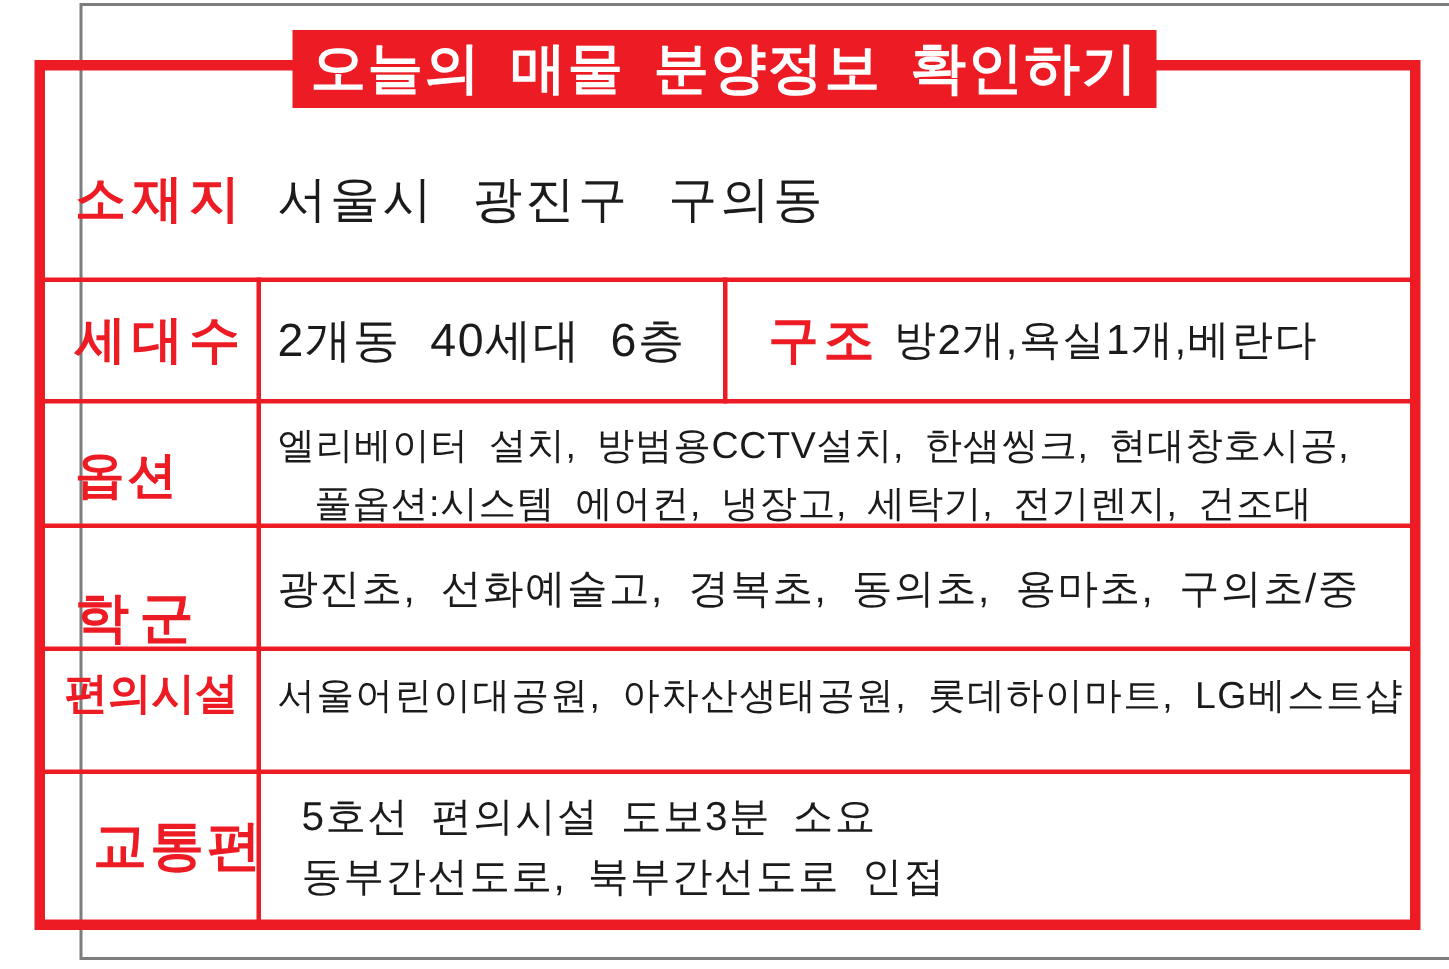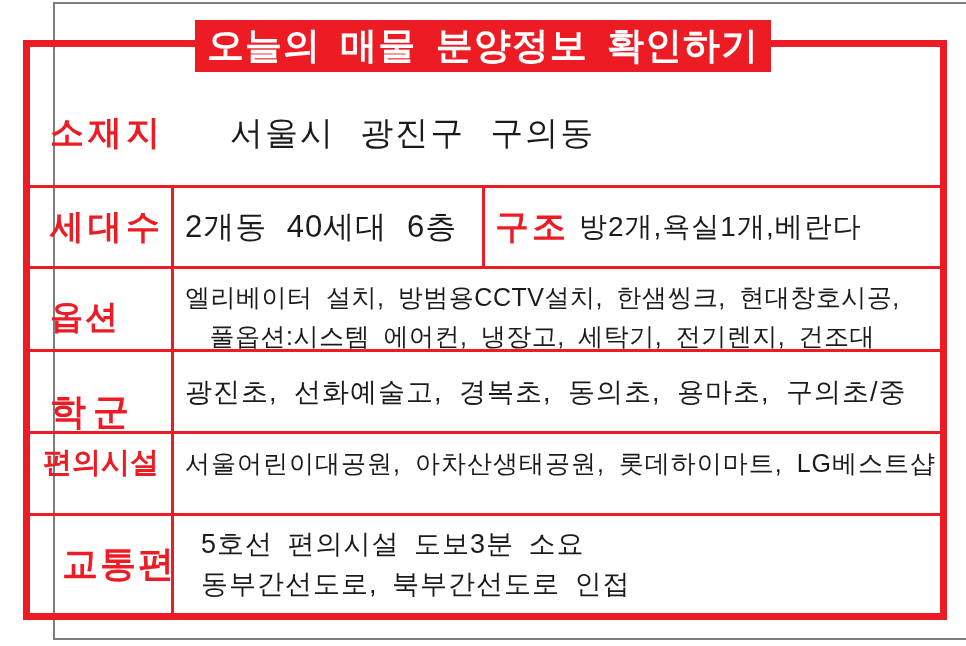--- a/index.html
+++ b/index.html
@@ -28,42 +28,42 @@
 
   
   .hline{position:absolute;left:30px;width:910px;height:3px;background:var(--red);z-index:2;}
   .hl-1{top:185px;} .hl-2{top:266px;} .hl-3{top:349px;} .hl-4{top:431px;} .hl-5{top:513px;}
   .vline{position:absolute;width:3px;background:var(--red);z-index:2;}
   .vl-label{left:171px;top:185px;height:430px;}
   .vl-row2{left:482px;top:185px;height:84px;}
 
   
   .row{position:absolute;left:31px;width:908px;display:flex;align-items:center;z-index:2;}
-  .row-1{top:81px;height:104px;gap:45px;}
+  .row-1{top:81px;height:104px;}
   .row-2{top:188px;height:78px;}
   .row-3{top:269px;height:96px;}
   .row-4{top:352px;height:79px;}
   .row-5{top:434px;height:58px;}
   .row-6{top:516px;height:96px;margin-left:16px;}
 
   .cell-label{flex:none;width:143px;padding-left:19px;color:var(--red);
     font-weight:700;white-space:nowrap;}
   .cell-value{color:var(--ink);white-space:nowrap;padding-left:11px;font-weight:500;}
 
   .lbl-location{font-size:34px;letter-spacing:4px;}
   .lbl-units{font-size:34px;letter-spacing:4px;}
   .lbl-structure{font-size:34px;letter-spacing:3px;color:var(--red);font-weight:700;white-space:nowrap;}
   .lbl-options{font-size:33px;letter-spacing:2px;}
   .lbl-schools{font-size:36px;letter-spacing:7px;margin-top:42px;}
   .lbl-amenities{font-size:29px;letter-spacing:0px;padding-left:12px;}
   .lbl-transport{font-size:36px;letter-spacing:2px;padding-left:15px;}
 
   .val-location{font-size:33px;letter-spacing:2px;word-spacing:14px;text-align:right;}
   .val-units{font-size:31px;letter-spacing:1px;word-spacing:10px;flex:none;width:309px;}
-  .cell-structure{flex:none;padding-left:12px;display:flex;align-items:center;}
+  .cell-structure{flex:none;padding-left:29px;display:flex;align-items:center;}
   .val-structure{font-size:28px;letter-spacing:1px;padding-left:10px;color:var(--ink);font-weight:500;white-space:nowrap;}
   .val-options{font-size:25px;line-height:39px;letter-spacing:0.5px;word-spacing:6px;text-align:center;}
   .val-schools{font-size:27px;letter-spacing:1px;word-spacing:8px;}
   .val-amenities{font-size:25px;letter-spacing:1px;word-spacing:6px;}
   .val-transport{font-size:27px;line-height:40px;letter-spacing:1px;word-spacing:6px;}
 </style>
 </head>
 <body>
 
 <div class="canvas">

